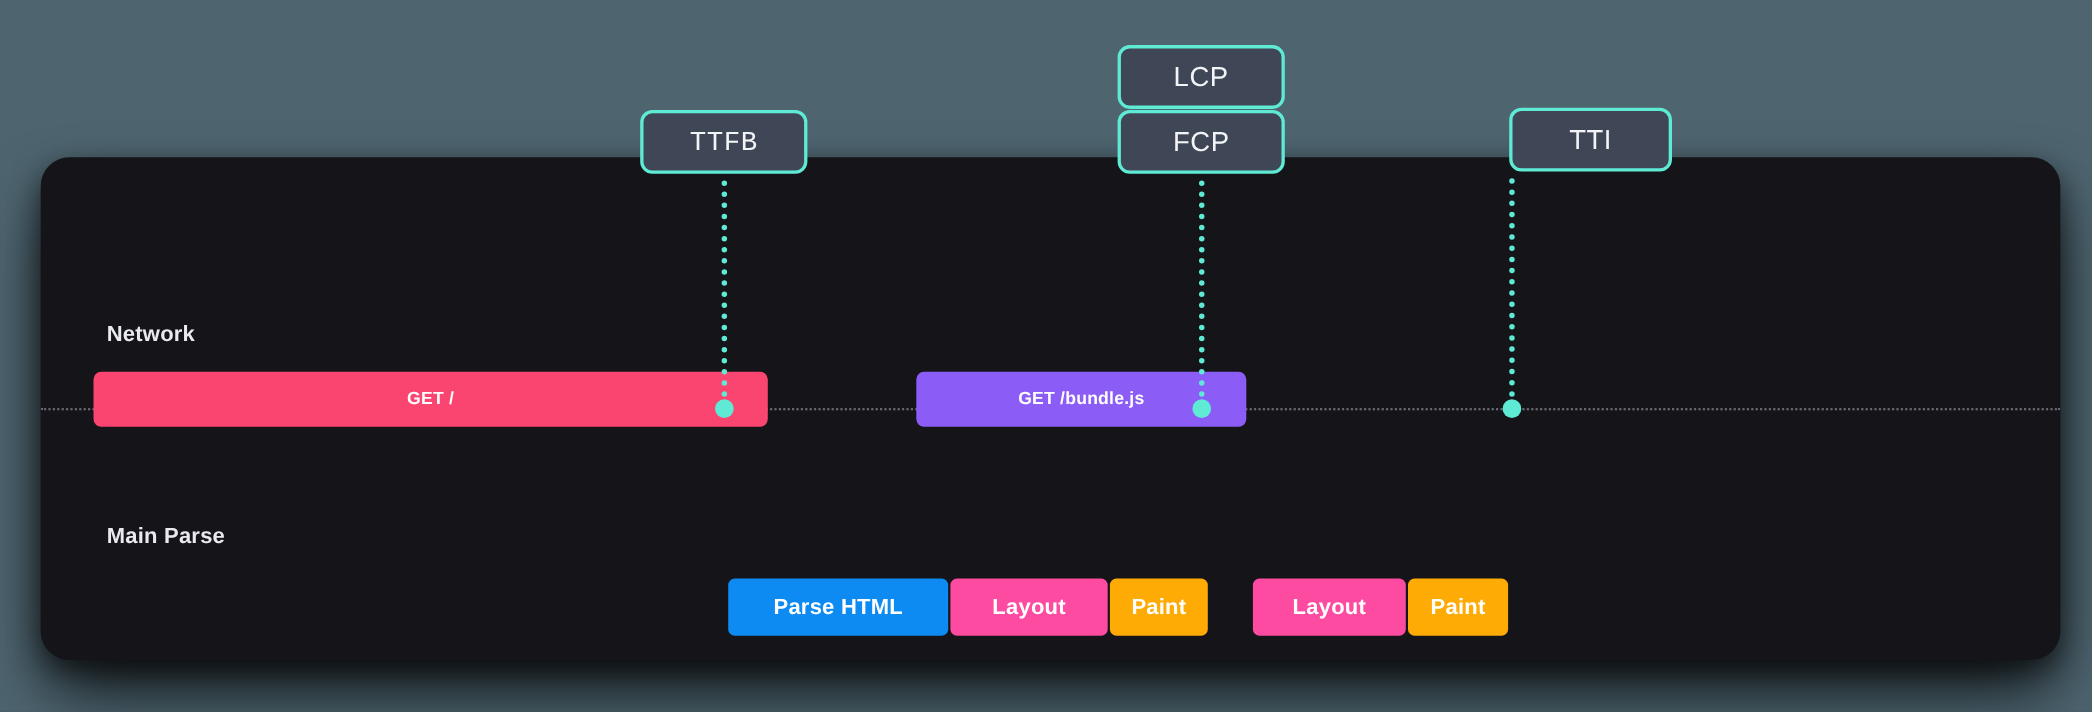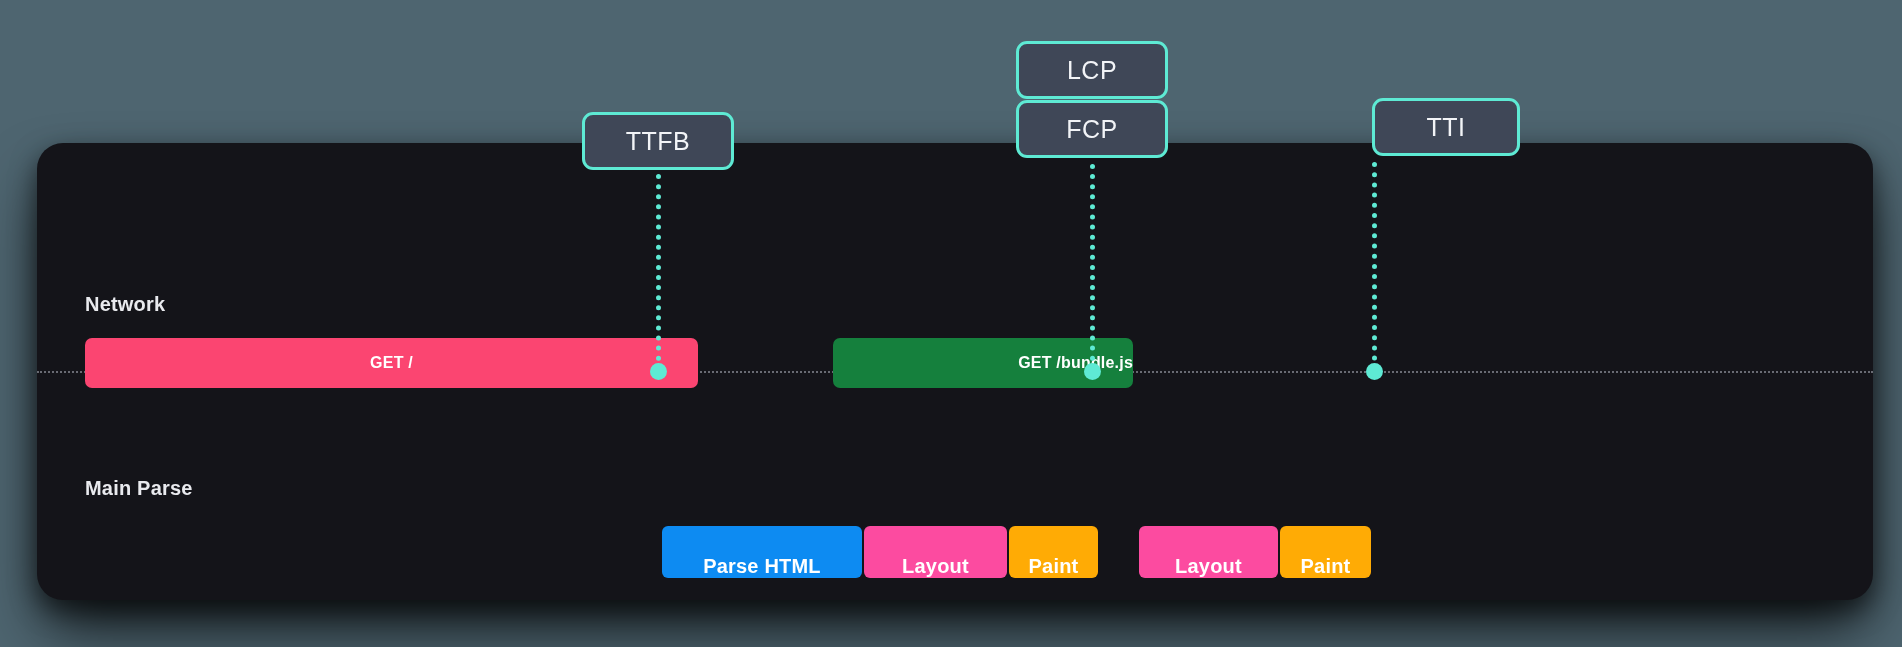--- a/index.html
+++ b/index.html
@@ -37,20 +37,21 @@
     overflow: hidden;
   }
 
   .lane-label {
     position: absolute;
     color: #e9eaee;
     font-size: 20px;
     font-weight: 700;
     letter-spacing: 0.2px;
     white-space: nowrap;
+    margin-left: 12px;
   }
   .lane-label.network  { left: 48px; top: 150px; }
   .lane-label.mainthread { left: 48px; top: 334px; }
 
   
   .divider {
     position: absolute;
     left: 0;
     top: 228px;
     width: 1836px;
@@ -73,21 +74,21 @@
     letter-spacing: 0.2px;
     white-space: nowrap;
   }
 
   
   .task {
     position: absolute;
     height: 52px;
     border-radius: 6px;
     display: flex;
-    align-items: flex-end;
+    align-items: center;
     justify-content: center;
     color: #ffffff;
     font-size: 20px;
     font-weight: 700;
     letter-spacing: 0.2px;
     white-space: nowrap;
   }
 
   
   .marker {
@@ -134,21 +135,21 @@
     <div class="lane-label network">Network</div>
 
     <div class="divider"></div>
 
     <div class="lane-label mainthread">Main Parse</div>
 
     <div id="network-bars">
         <div class="netbar" style="left: 48px; top: 195px; width: 613px; background: rgb(251, 69, 113);">
           <span>GET /</span>
         </div>
-        <div class="netbar" style="left: 796px; top: 195px; width: 300px; background: #15803d; justify-content: flex-end;">
+        <div class="netbar" style="left: 796px; top: 195px; width: 300px; background: #8b5cf6;">
           <span>GET /bundle.js</span>
         </div>
       </div>
     <div id="task-bars">
         <div class="task" style="left: 625px; top: 383px; width: 200px; background: rgb(13, 139, 242);">
           <span>Parse HTML</span>
         </div>
         <div class="task" style="left: 827px; top: 383px; width: 143px; background: rgb(252, 75, 160);">
           <span>Layout</span>
         </div>
@@ -166,21 +167,21 @@
 
   <div id="connectors">
       <div class="connector" style="left: 656px; top: 164px; height: 207px;"></div>
       <div class="connector-dot" style="left: 650px; top: 363px;"></div>
       <div class="connector" style="left: 1090px; top: 164px; height: 207px;"></div>
       <div class="connector-dot" style="left: 1084px; top: 363px;"></div>
       <div class="connector" style="left: 1372px; top: 162px; height: 209px;"></div>
       <div class="connector-dot" style="left: 1366px; top: 363px;"></div>
     </div>
   <div id="markers">
-      <div class="marker" style="left: 582px; top: 112px; width: 152px;">
+      <div class="marker" style="left: 582px; top: 100px; width: 152px; font-family: Liberation Mono, monospace;">
         <span>TTFB</span>
       </div>
       <div class="marker" style="left: 1016px; top: 41px; width: 152px;">
         <span>LCP</span>
       </div>
       <div class="marker" style="left: 1016px; top: 100px; width: 152px;">
         <span>FCP</span>
       </div>
       <div class="marker" style="left: 1372px; top: 98px; width: 148px;">
         <span>TTI</span>

